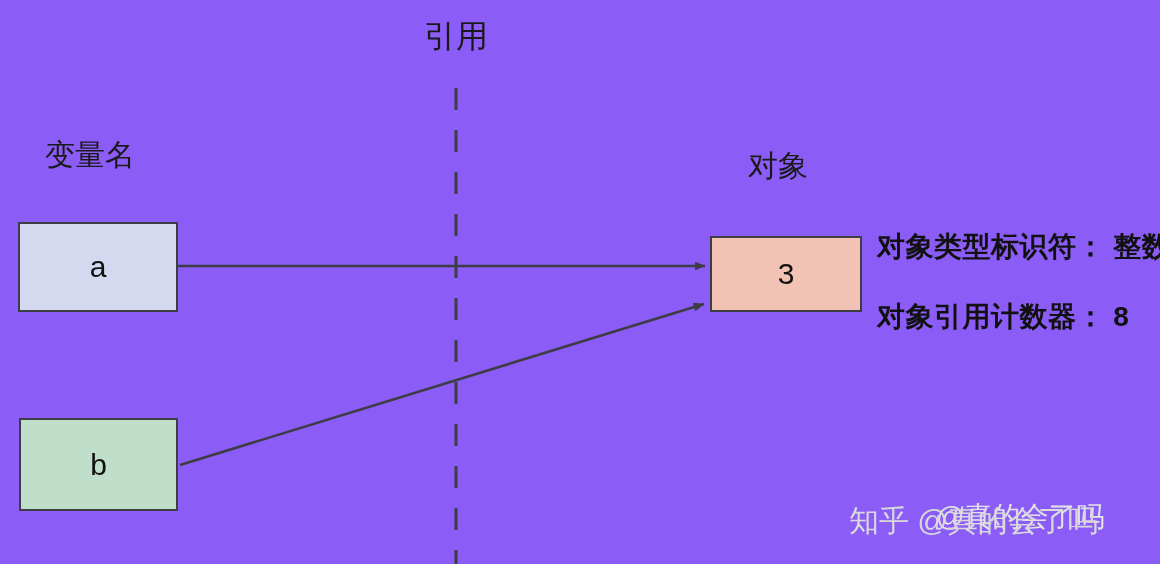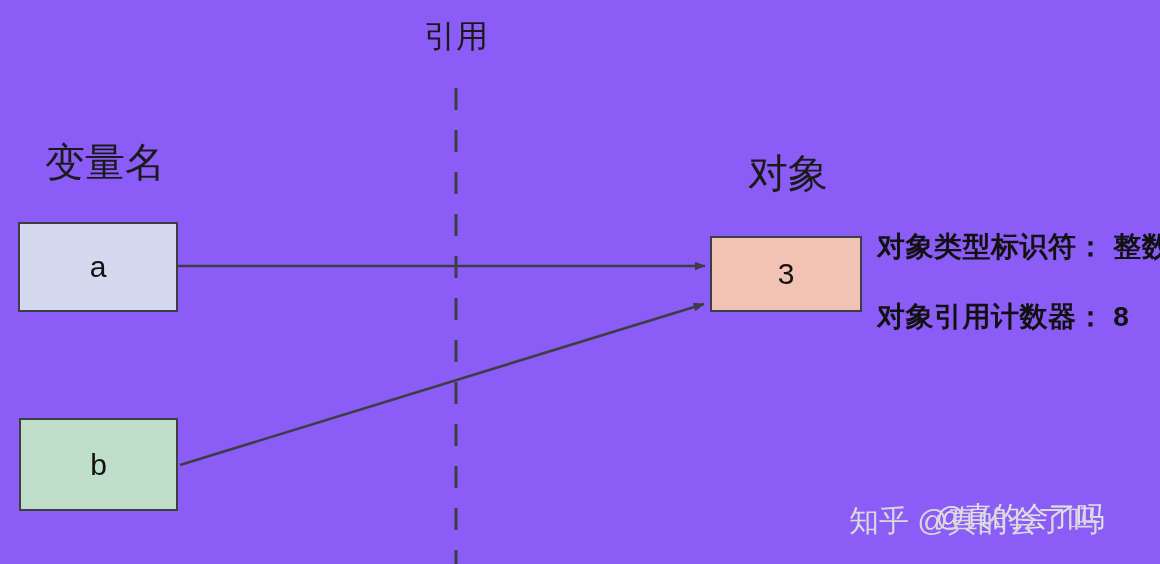--- a/index.html
+++ b/index.html
@@ -32,22 +32,23 @@
   }
   .title-text {
     left: 0;
     top: 20px;
     width: 912px;
     text-align: center;
     font-size: 32px;
     font-weight: 400;
   }
   .col-label {
-    font-size: 40px;
+    font-size: 30px;
     font-weight: 400;
+    font-family: Liberation Mono, monospace;
   }
   .label-left {
     left: 45px;
     top: 142px;
   }
   .label-right {
     left: 748px;
     top: 142px;
     margin-top: 11px;
   }

